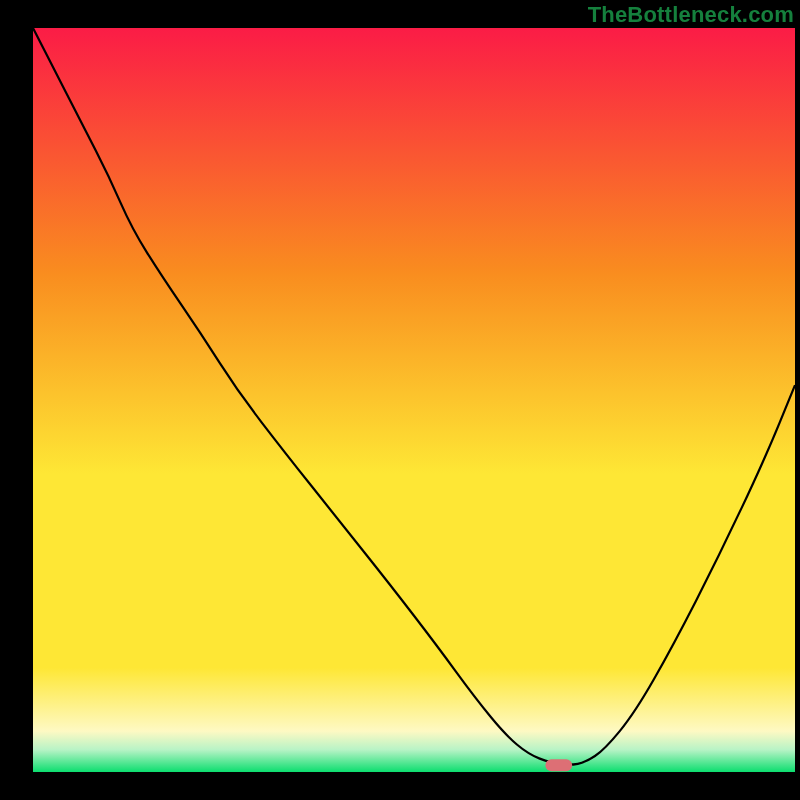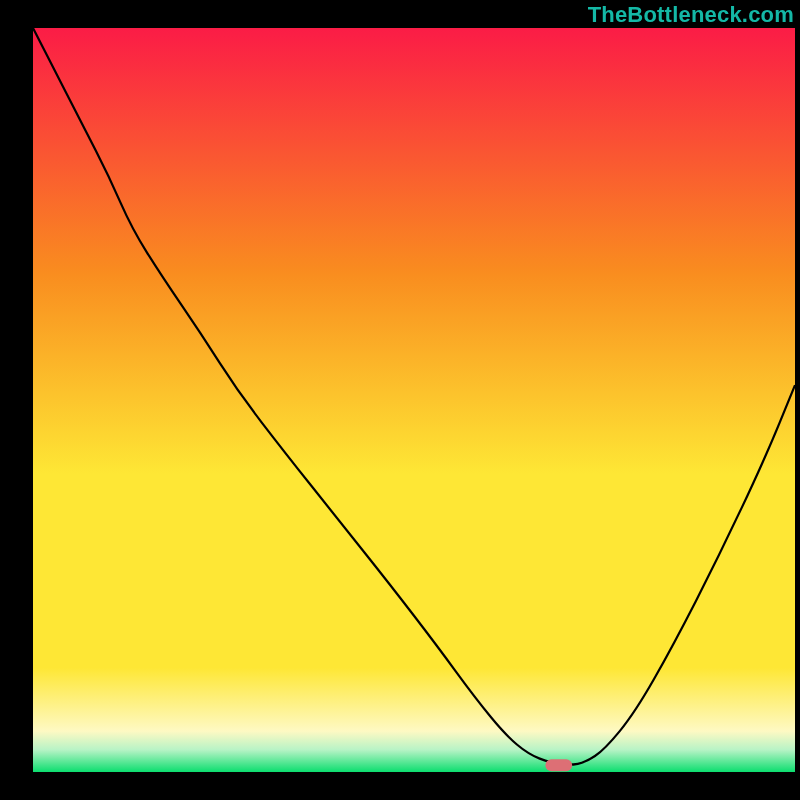--- a/index.html
+++ b/index.html
@@ -12,21 +12,21 @@
   }
   .container {
     position: relative;
     width: 800px;
     height: 800px;
   }
   .watermark {
     position: absolute;
     top: 2px;
     right: 6px;
-    color: #14b8a6;
+    color: #15803d;
     font-family: Arial, Helvetica, sans-serif;
     font-size: 22px;
     font-weight: 600;
     letter-spacing: 0.2px;
     z-index: 10;
     user-select: none;
   }
   svg {
     position: absolute;
     top: 0;

